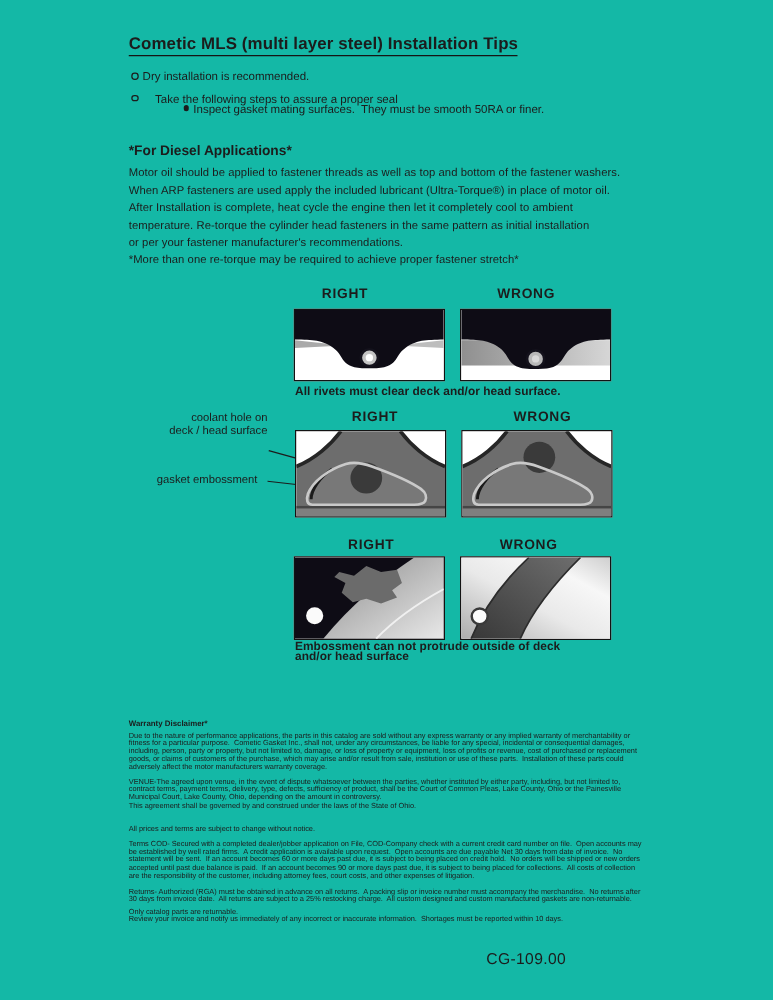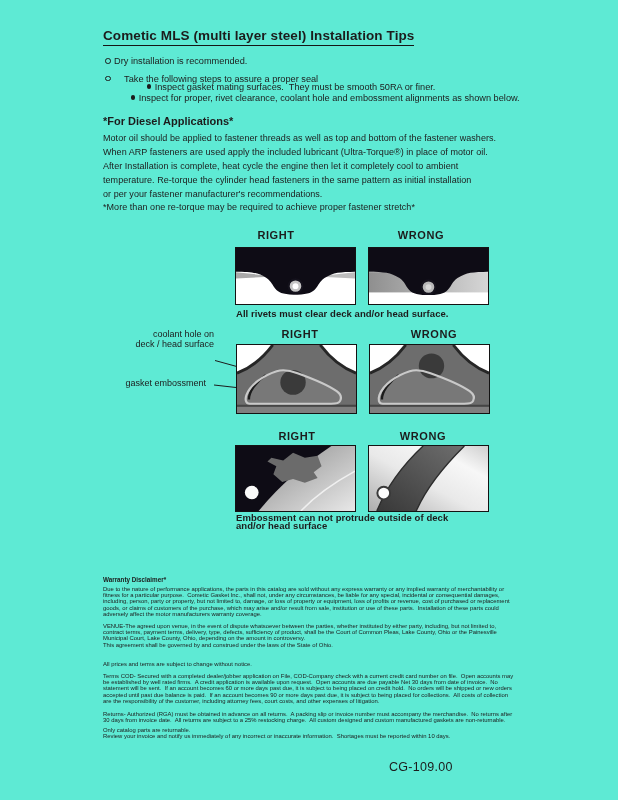--- a/index.html
+++ b/index.html
@@ -1,17 +1,17 @@
 <!DOCTYPE html>
 <html><head>
 <meta charset="utf-8">
 <style>
   html,body{margin:0;padding:0;background:#e8e8e8;}
   .page{
-    position:relative;width:618px;height:800px;background:#5eead4;
+    position:relative;width:618px;height:800px;background:#14b8a6;
     font-family:"Liberation Sans", sans-serif;color:#1c1c1c;
     overflow:hidden;margin:0 auto;
   }
   .abs{position:absolute;}
   .doc-title{
     font-size:13.5px;font-weight:700;letter-spacing:.1px;
     border-bottom:1.6px solid #151515;padding-bottom:2px;display:inline-block;
     white-space:pre;
   }
   .bullet-row{display:flex;align-items:center;height:11px;white-space:pre;font-size:9.2px;}
@@ -43,24 +43,20 @@
     <span>Dry installation is recommended.</span>
   </div>
   <div class="abs bullet-row" style="left:105px;top:73px;gap:10px;">
     <span class="o-bullet"></span>
     <span>Take the following steps to assure a proper seal</span>
   </div>
   <div class="abs bullet-row" style="left:131px;top:81px;margin-left:16px;">
     <span class="f-bullet"></span>
     <span>Inspect gasket mating surfaces.  They must be smooth 50RA or finer.</span>
   </div>
-  <div class="abs bullet-row" style="left:131px;top:92px;">
-    <span class="f-bullet"></span>
-    <span>Inspect for proper, rivet clearance, coolant hole and embossment alignments as shown below.</span>
-  </div>
 
   <div class="abs section-head" style="left:103px;top:115px;">*For Diesel Applications*</div>
   <div class="abs body-par" style="left:103px;top:131px;">Motor oil should be applied to fastener threads as well as top and bottom of the fastener washers.
 When ARP fasteners are used apply the included lubricant (Ultra-Torque®) in place of motor oil.</div>
   <div class="abs body-par" style="left:103px;top:158.5px;">After Installation is complete, heat cycle the engine then let it completely cool to ambient
 temperature. Re-torque the cylinder head fasteners in the same pattern as initial installation
 or per your fastener manufacturer's recommendations.</div>
   <div class="abs body-par" style="left:103px;top:199.5px;">*More than one re-torque may be required to achieve proper fastener stretch*</div>
 
   <div class="abs fig-header" style="left:276px;top:229px;">RIGHT</div>

